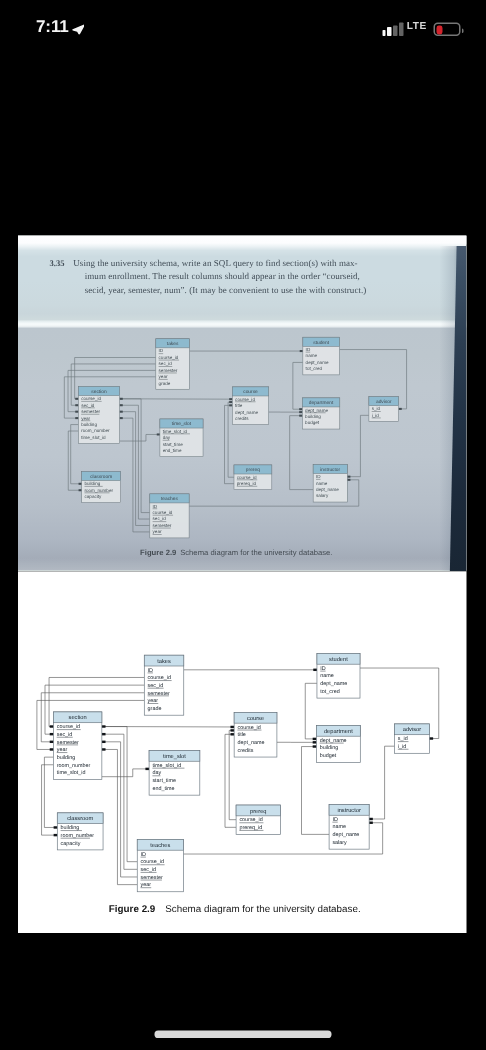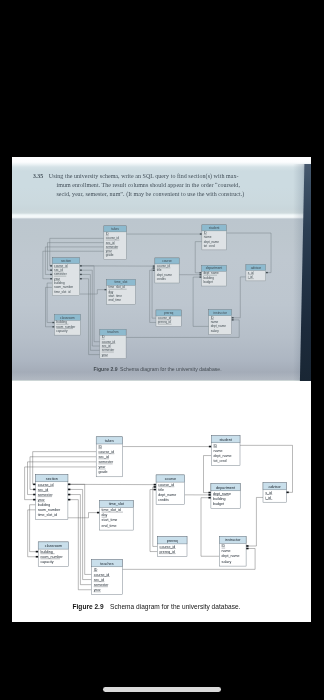--- a/index.html
+++ b/index.html
@@ -69,20 +69,39 @@
   .ph-fig svg.diag .tb{fill:#e8eef0;stroke:#66757e;}
   .ph-fig svg.diag .th{fill:#7fc0dd;stroke:#66757e;}
   .ph-fig svg.diag .tt{fill:#24323c;}
   .ph-fig svg.diag .tf{fill:#28363f;}
 </style>
 </head>
 <body>
 
 <div class="phone">
 
+  <div class="statusbar">
+    <div class="sb-time">7:11</div>
+    <div class="sb-loc">
+      <svg width="8.6" height="7.4" viewBox="0 0 86 74">
+          <path d="M82.4 2.3 4.2 35.2c-3.5 1.5-3.2 6.5.4 7.6l29.7 8.9 10.6 18.6c2 3.4 7 2.4 7.6-1.5L85.9 7.4c.5-3.6-3.1-6.4-6.4-5z" fill="#f4f4f4"></path>
+        </svg>
+    </div>
+    <div class="bars">
+        <i style="left: 0px; height: 3.9px;"></i>
+        <i style="left: 3.8px; height: 5.5px;"></i>
+        <i class="d" style="left: 7.6px; height: 6.9px;"></i>
+        <i class="d" style="left: 11.4px; height: 8.6px;"></i>
+      </div>
+    <div class="sb-lte">LTE</div>
+    <div class="batt">
+      <div class="fill"></div>
+      <div class="cap"></div>
+    </div>
+  </div>
 
   <div class="photo">
     <div class="ph-white"></div>
     <div class="ph-page"></div>
     <div class="ph-glare"></div>
     <div class="ph-text">
         <div class="exwrap">
           <div class="exline" style="text-indent: -23.5px; padding-left: 23.5px;"><span class="exnum">3.35 </span>Using the university schema, write an SQL query to find section(s) with max-</div>
           <div class="exline" style="padding-left: 23.5px;">imum enrollment. The result columns should appear in the order “courseid,</div>
           <div class="exline" style="padding-left: 23.5px;">secid, year, semester, num”. (It may be convenient to use the with construct.)</div>

